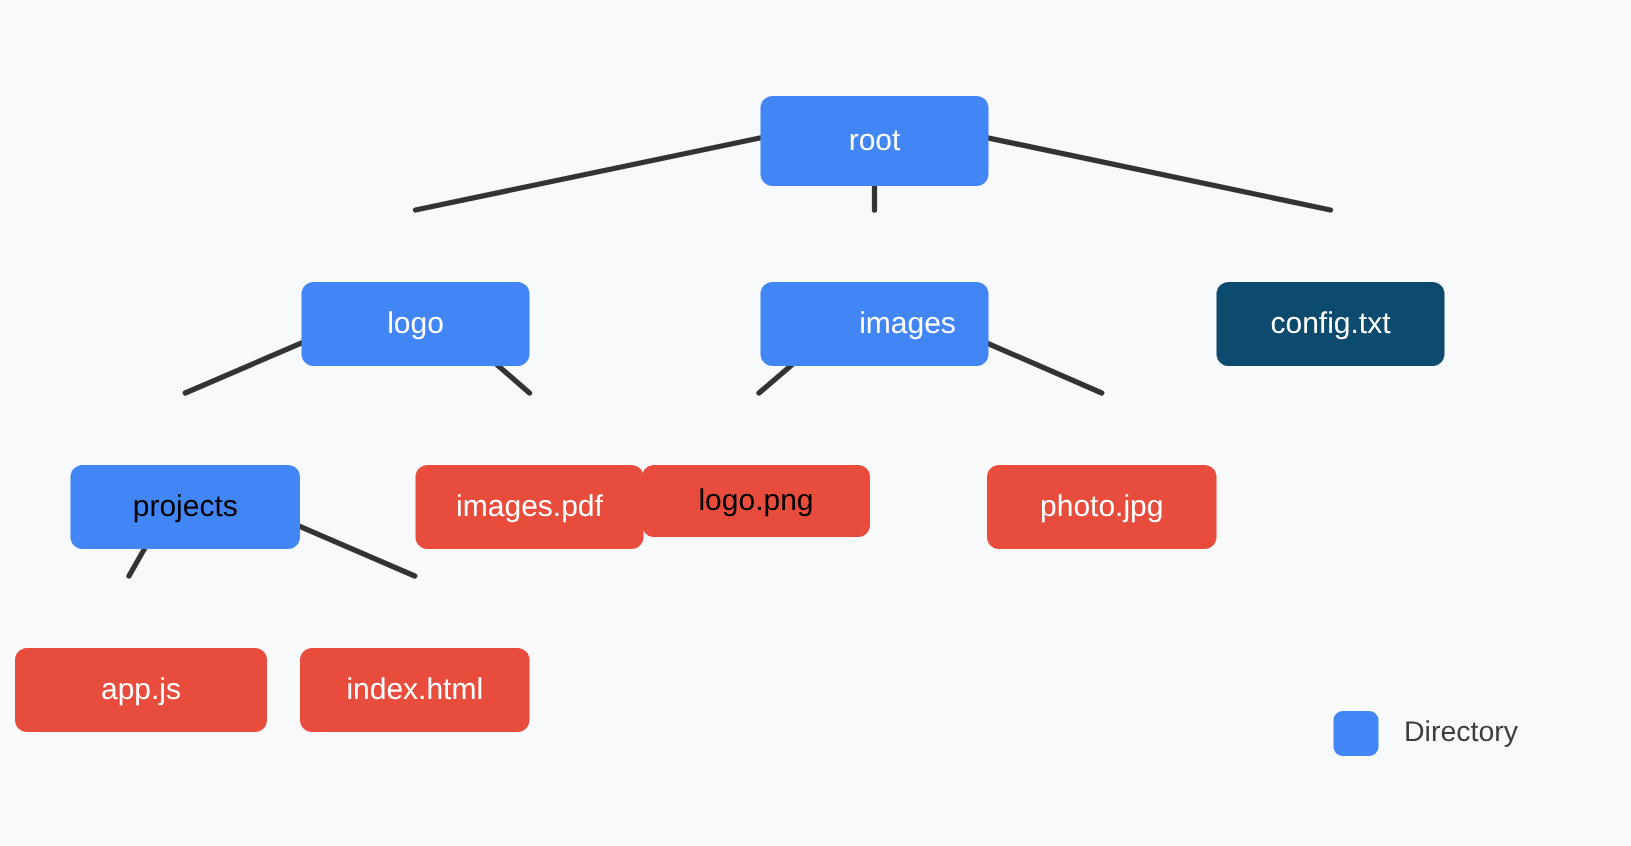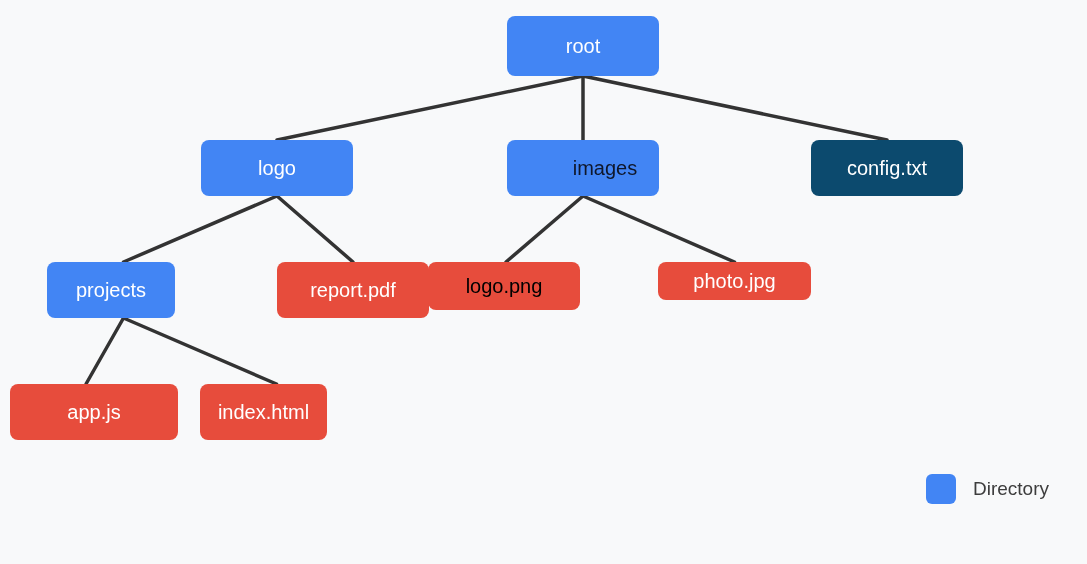--- a/index.html
+++ b/index.html
@@ -24,25 +24,26 @@
     position: absolute;
     display: flex;
     align-items: center;
     justify-content: center;
     color: #ffffff;
     font-size: 20px;
     line-height: 1;
     border-radius: 8px;
     box-sizing: border-box;
     white-space: nowrap;
+    margin-top: 48px;
   }
 
   .legend {
     position: absolute;
-    left: 926px;
+    left: 889px;
     top: 474px;
     display: flex;
     flex-direction: row;
     gap: 3px;
   }
   .legend-item {
     display: flex;
     align-items: center;
     gap: 17px;
   }
@@ -68,28 +69,28 @@
       <line x1="277" y1="196" x2="123.5" y2="262" stroke="#333333" stroke-width="3.5" stroke-linecap="round"></line>
       <line x1="277" y1="196" x2="353" y2="262" stroke="#333333" stroke-width="3.5" stroke-linecap="round"></line>
       <line x1="583" y1="196" x2="506" y2="262" stroke="#333333" stroke-width="3.5" stroke-linecap="round"></line>
       <line x1="583" y1="196" x2="734.5" y2="262" stroke="#333333" stroke-width="3.5" stroke-linecap="round"></line>
       <line x1="123.5" y1="318" x2="86" y2="384" stroke="#333333" stroke-width="3.5" stroke-linecap="round"></line>
       <line x1="123.5" y1="318" x2="276.5" y2="384" stroke="#333333" stroke-width="3.5" stroke-linecap="round"></line>
     </svg>
   <div id="nodes">
       <div class="node" style="left: 507px; top: 16px; width: 152px; height: 60px; background: rgb(66, 133, 244); color: rgb(255, 255, 255);">root</div>
       <div class="node" style="left: 201px; top: 140px; width: 152px; height: 56px; background: rgb(66, 133, 244); color: rgb(255, 255, 255);">logo</div>
-      <div class="node" style="left: 507px; top: 140px; width: 152px; height: 56px; background: rgb(66, 133, 244); color: #0f172a; padding-left: 44px;">images</div>
+      <div class="node" style="left: 507px; top: 140px; width: 152px; height: 56px; background: rgb(66, 133, 244); color: #ffffff; padding-left: 44px;">images</div>
       <div class="node" style="left: 811px; top: 140px; width: 152px; height: 56px; background: #0c4a6e; color: rgb(255, 255, 255);">config.txt</div>
-      <div class="node" style="left: 47px; top: 262px; width: 128px; height: 56px; background: rgb(66, 133, 244); color: #ffffff;">projects</div>
-      <div class="node" style="left: 277px; top: 262px; width: 152px; height: 56px; background: rgb(231, 76, 60); color: rgb(255, 255, 255);">report.pdf</div>
+      <div class="node" style="left: 47px; top: 262px; width: 153px; height: 56px; background: rgb(66, 133, 244); color: #000000;">projects</div>
+      <div class="node" style="left: 277px; top: 262px; width: 152px; height: 56px; background: rgb(231, 76, 60); color: rgb(255, 255, 255);">images.pdf</div>
       <div class="node" style="left: 428px; top: 262px; width: 152px; height: 48px; background: rgb(231, 76, 60); color: #000000;">logo.png</div>
-      <div class="node" style="left: 658px; top: 262px; width: 153px; height: 38px; background: rgb(231, 76, 60); color: rgb(255, 255, 255);">photo.jpg</div>
+      <div class="node" style="left: 658px; top: 262px; width: 153px; height: 56px; background: rgb(231, 76, 60); color: rgb(255, 255, 255);">photo.jpg</div>
       <div class="node" style="left: 10px; top: 384px; width: 168px; height: 56px; background: rgb(231, 76, 60); color: rgb(255, 255, 255);">app.js</div>
-      <div class="node" style="left: 200px; top: 384px; width: 127px; height: 56px; background: rgb(231, 76, 60); color: rgb(255, 255, 255);">index.html</div>
+      <div class="node" style="left: 200px; top: 384px; width: 153px; height: 56px; background: rgb(231, 76, 60); color: rgb(255, 255, 255);">index.html</div>
     </div>
 
   <div class="legend">
     <div class="legend-item">
       <span class="legend-swatch" id="swatch-directory" style="background: rgb(66, 133, 244);"></span>
       <span class="legend-label" style="color: rgb(61, 61, 61);">Directory</span>
     </div>
   </div>
 </div>
 

